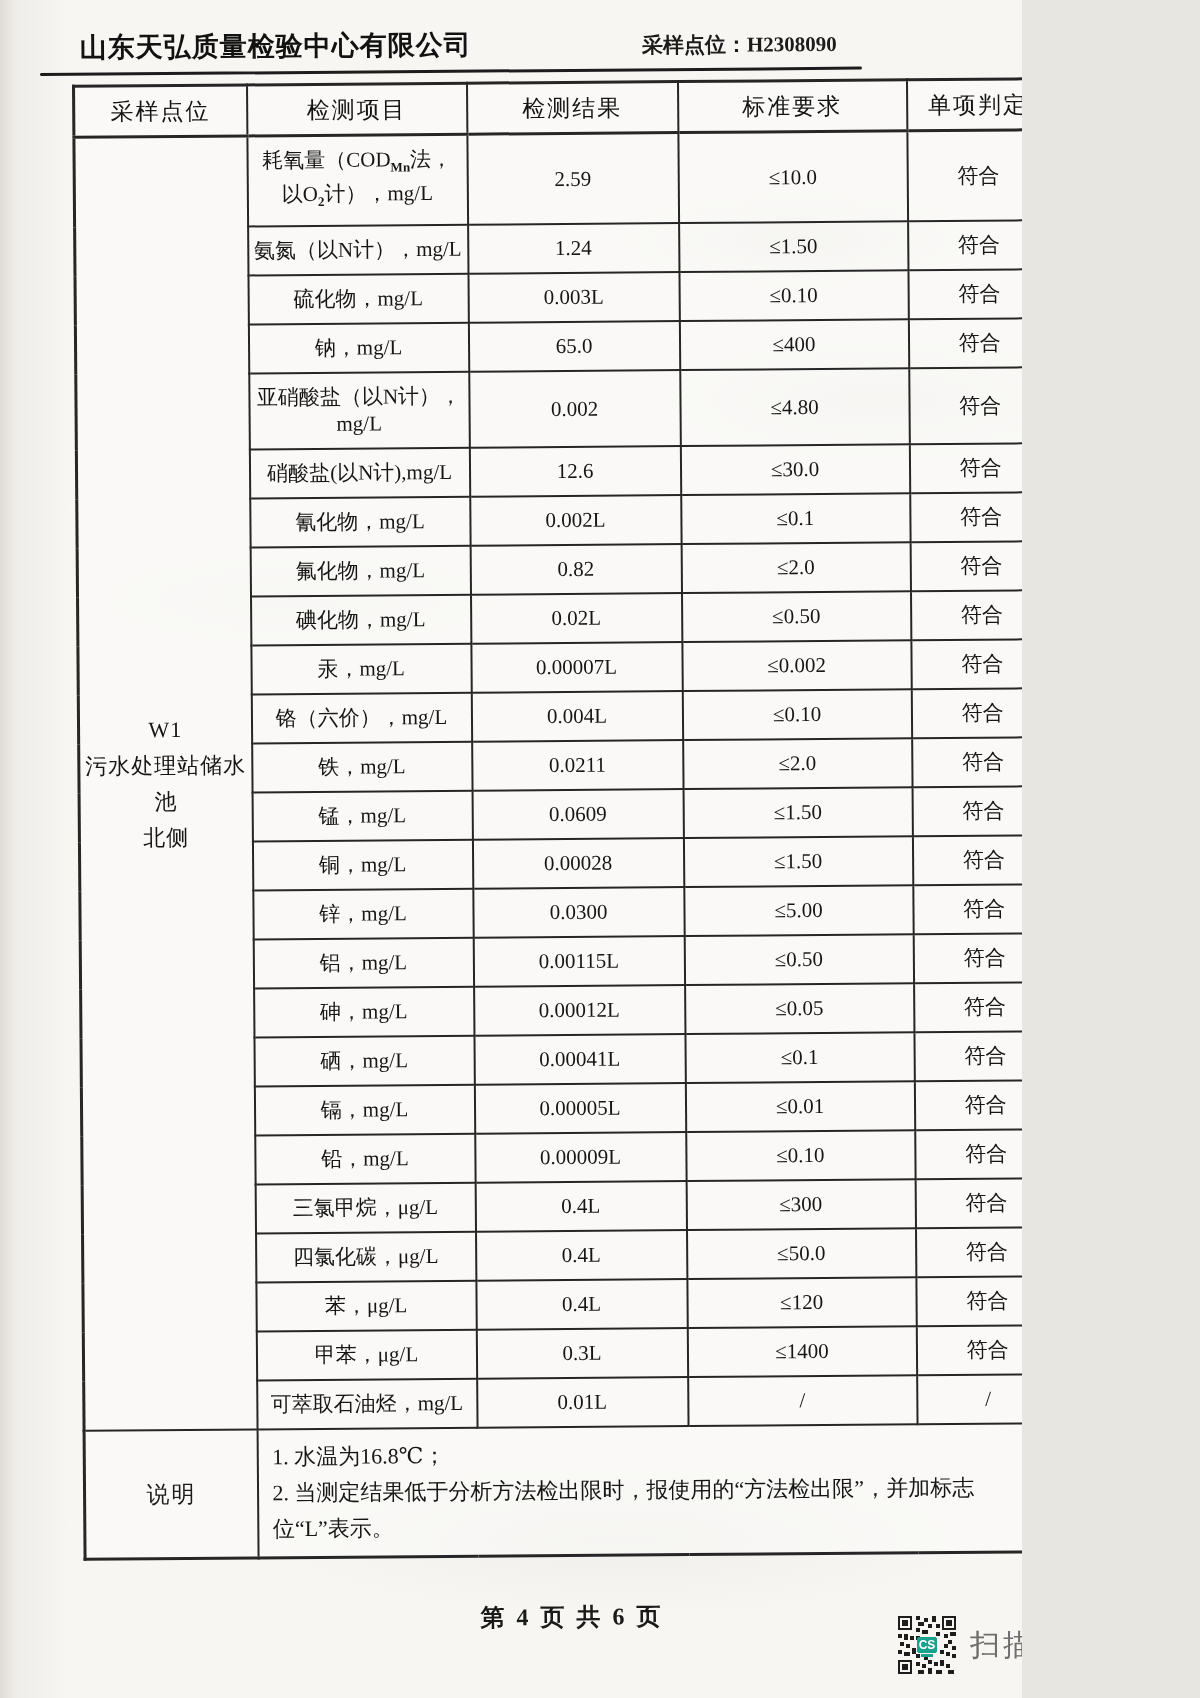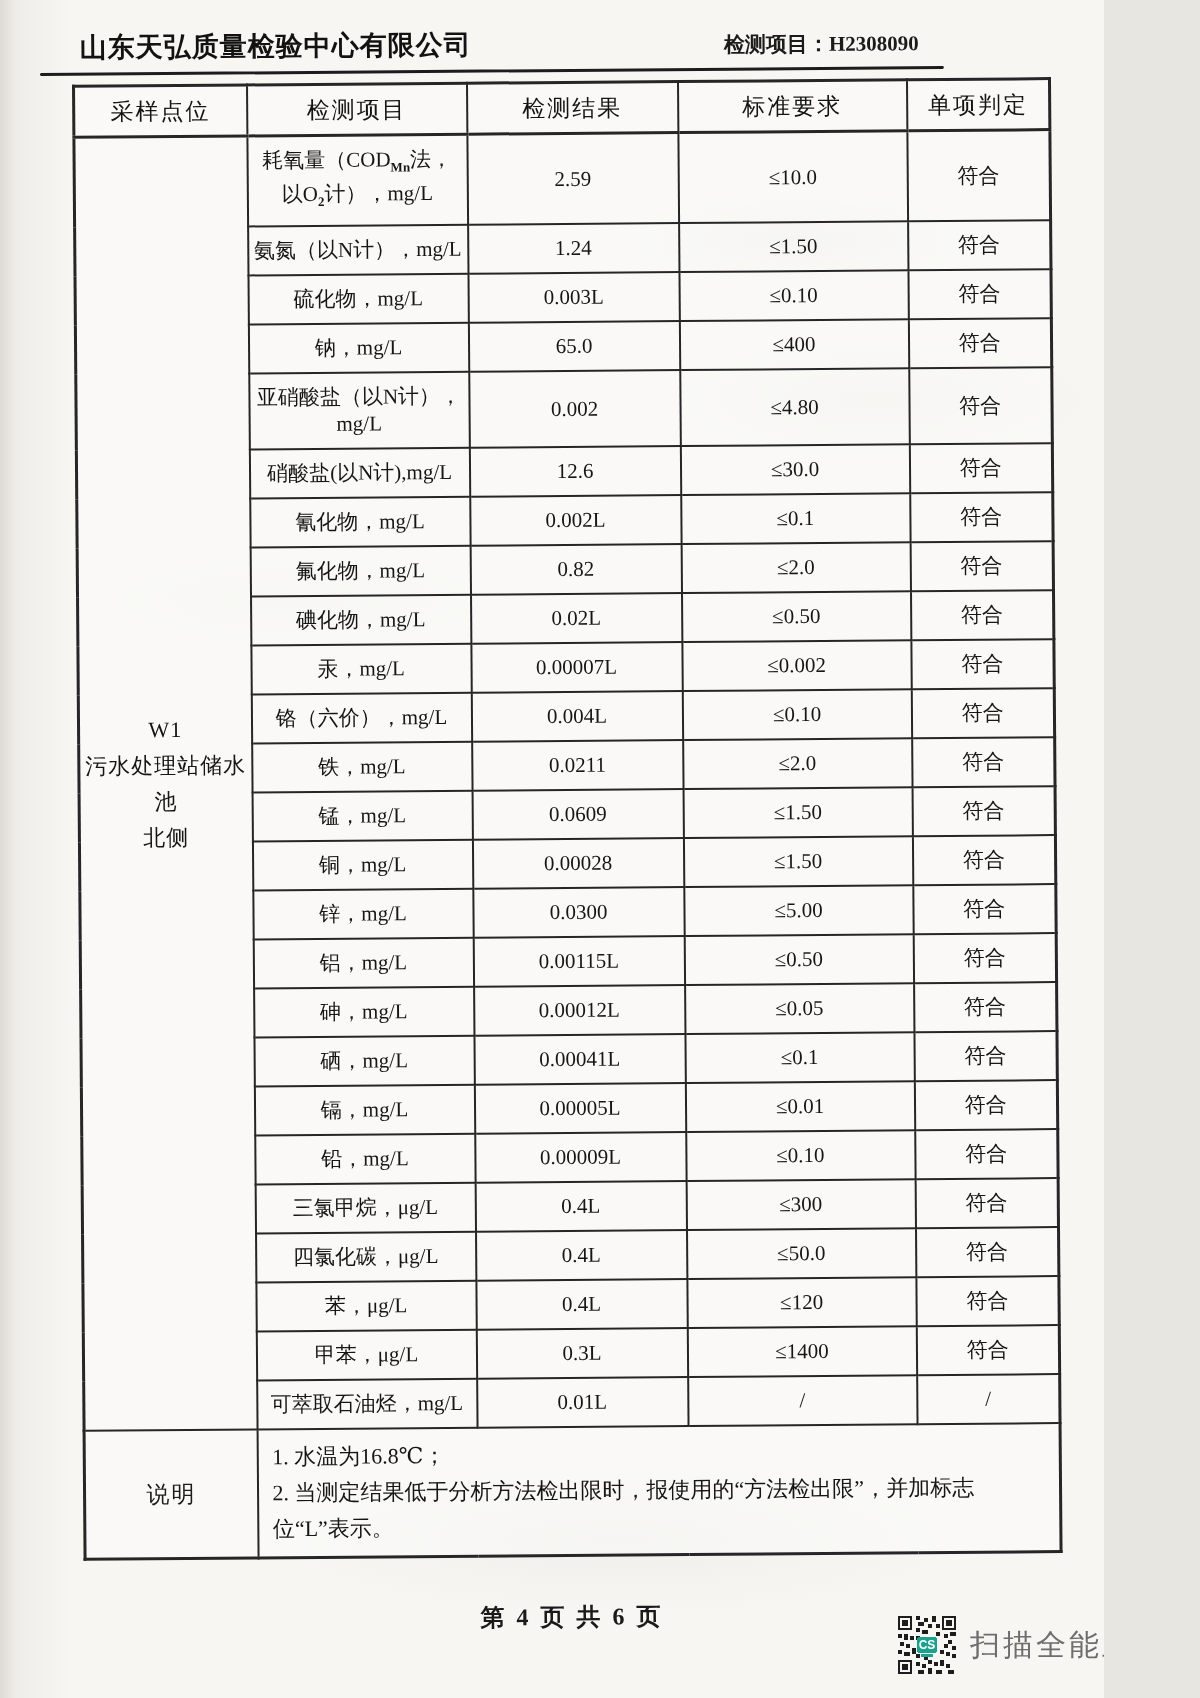--- a/index.html
+++ b/index.html
@@ -2,21 +2,21 @@
 <html><head>
 <meta charset="utf-8">
 <style>
   html,body { margin:0; padding:0; }
   body {
     width:1200px; height:1698px;
     background:#e8e6e1;
     font-family:"Liberation Serif","DejaVu Serif",serif;
   }
   .page {
-    position:relative; width:1104px; height:1698px; overflow:hidden;
+    position:relative; width:1022px; height:1698px; overflow:hidden;
     color:#1b1b1b;
     background:
       radial-gradient(260px 70px at 800px 240px, rgba(110,104,92,.05), transparent 70%),
       radial-gradient(320px 90px at 880px 400px, rgba(110,104,92,.045), transparent 70%),
       radial-gradient(300px 70px at 300px 600px, rgba(110,104,92,.03), transparent 70%),
       radial-gradient(500px 110px at 620px 1540px, rgba(110,104,92,.05), transparent 70%),
       linear-gradient(90deg, #dedbd5 0px, #efede9 16px, #f7f6f2 70px),
       linear-gradient(180deg, #fdfdfc 0px, #f7f6f2 26px),
       #f7f6f2;
   }
@@ -69,21 +69,21 @@
 </style>
 </head>
 <body>
 
 <div class="page">
   <div class="sheet">
 
     <div class="letterhead">
       <div class="company">山东天弘质量检验中心有限公司</div>
       <div class="report-no">
-        <span>检测项目：</span><span>H2308090</span>
+        <span>采样点位：</span><span>H2308090</span>
       </div>
     </div>
     <div class="rule"></div>
 
     <table class="report-table">
       <colgroup>
         <col style="width:173px">
           <col style="width:220px">
           <col style="width:211px">
           <col style="width:229px">

